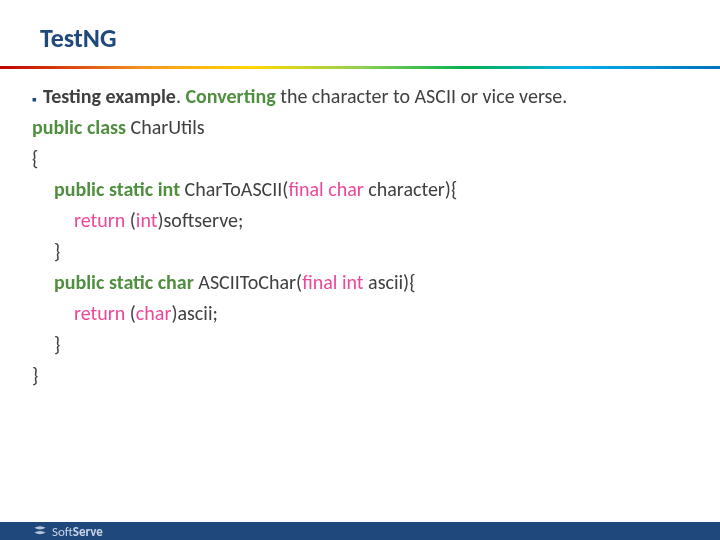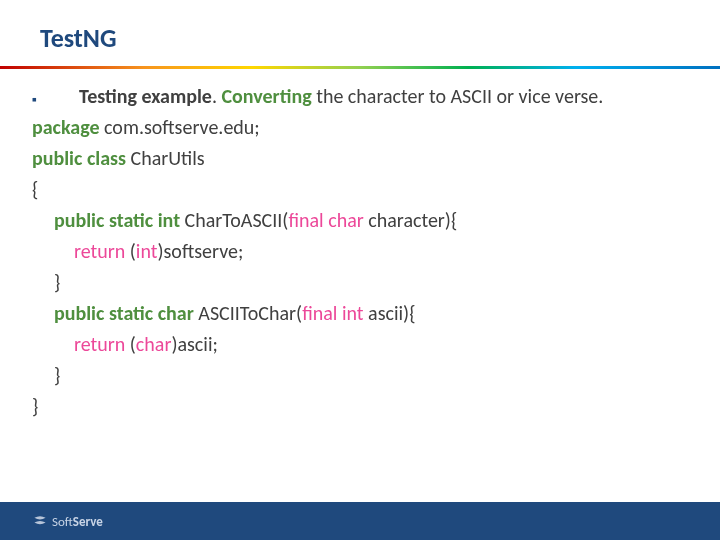--- a/index.html
+++ b/index.html
@@ -31,33 +31,33 @@
   .bullet-row {
     display: flex;
     align-items: flex-start;
   }
   .bullet {
     color: #1f497d;
     font-size: 14px;
     margin-right: 6px;
     padding-top: 8px;
   }
-  .bullet-text { flex: 1; margin-left: 36px; }
+  .bullet-text { flex: 1; }
   .bold { font-weight: 700; color: #404040; }
   .green { color: #ec4899; }
   .green-bold { color: #4f8f3f; font-weight: 700; }
   .dark { color: #404040; }
   .indent1 { padding-left: 22px; }
   .indent2 { padding-left: 42px; }
   .footer {
     position: absolute;
     bottom: 0;
     left: 0;
     right: 0;
-    height: 38px;
+    height: 18px;
     background: #1f497d;
     display: flex;
     align-items: center;
     padding-left: 32px;
   }
   .logo {
     display: flex;
     align-items: center;
     color: #b8c5d9;
     font-size: 13px;
@@ -78,23 +78,20 @@
 
 <div class="content">
 
   <div class="bullet-row">
     <span class="bullet">▪</span>
     <span class="bullet-text">
       <span class="bold">Testing example</span><span class="dark">. </span><span class="green-bold">Converting</span><span class="dark"> the character to ASCII or vice verse.</span>
     </span>
   </div>
 
-  <div>
-    <span class="green-bold">package</span><span class="dark"> com.softserve.edu;</span>
-  </div>
 
   <div>
     <span class="green-bold">public class</span><span class="dark"> CharUtils</span>
   </div>
 
   <div class="dark">{</div>
 
   <div class="indent1">
     <span class="green-bold">public static int</span><span class="dark"> CharToASCII(</span><span class="green">final char</span><span class="dark"> character){</span>
   </div>

